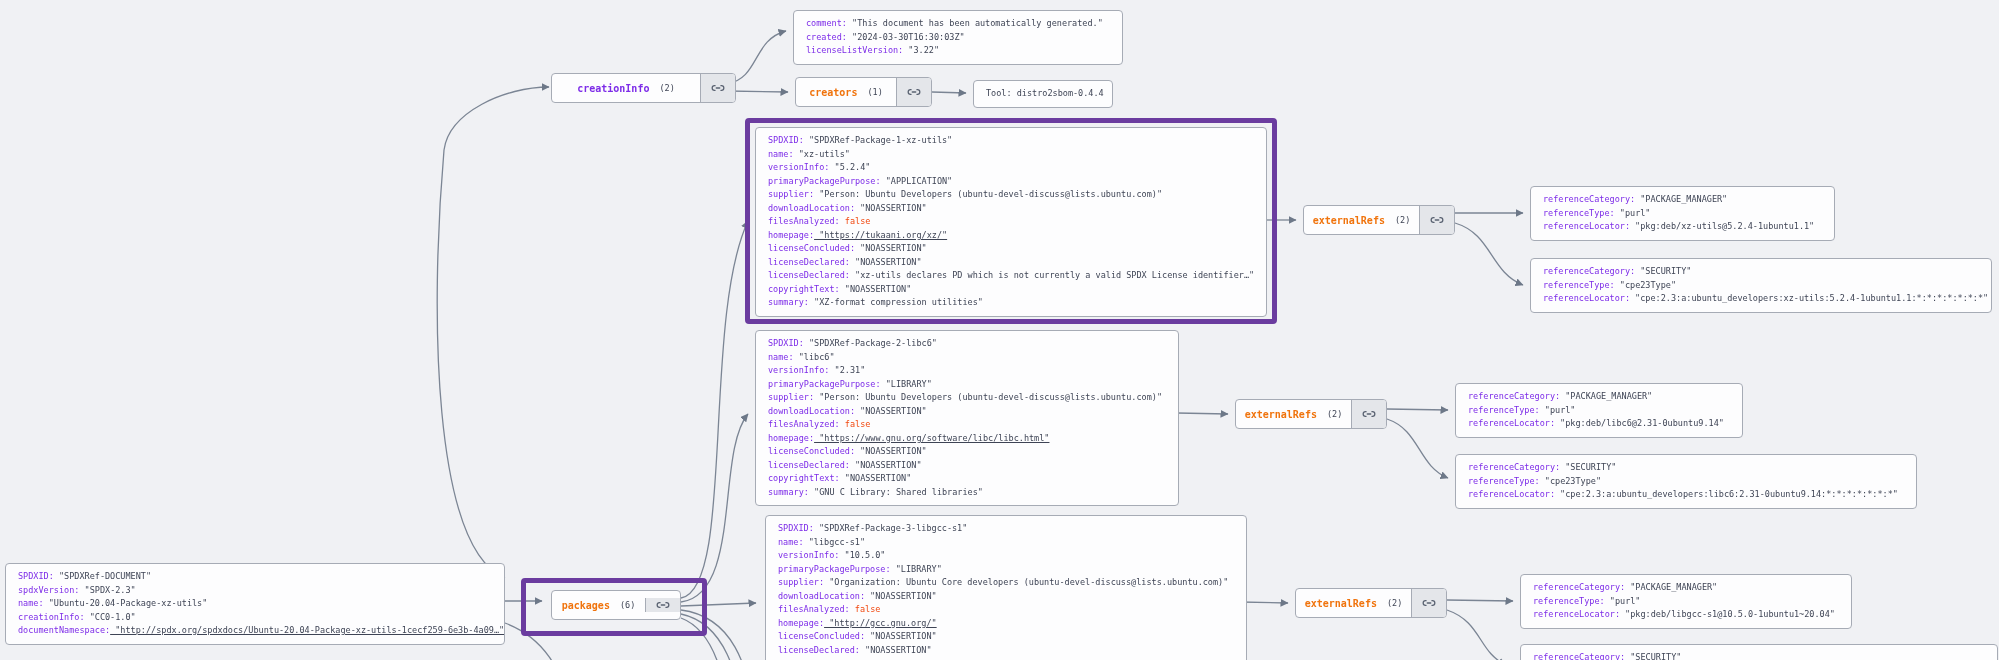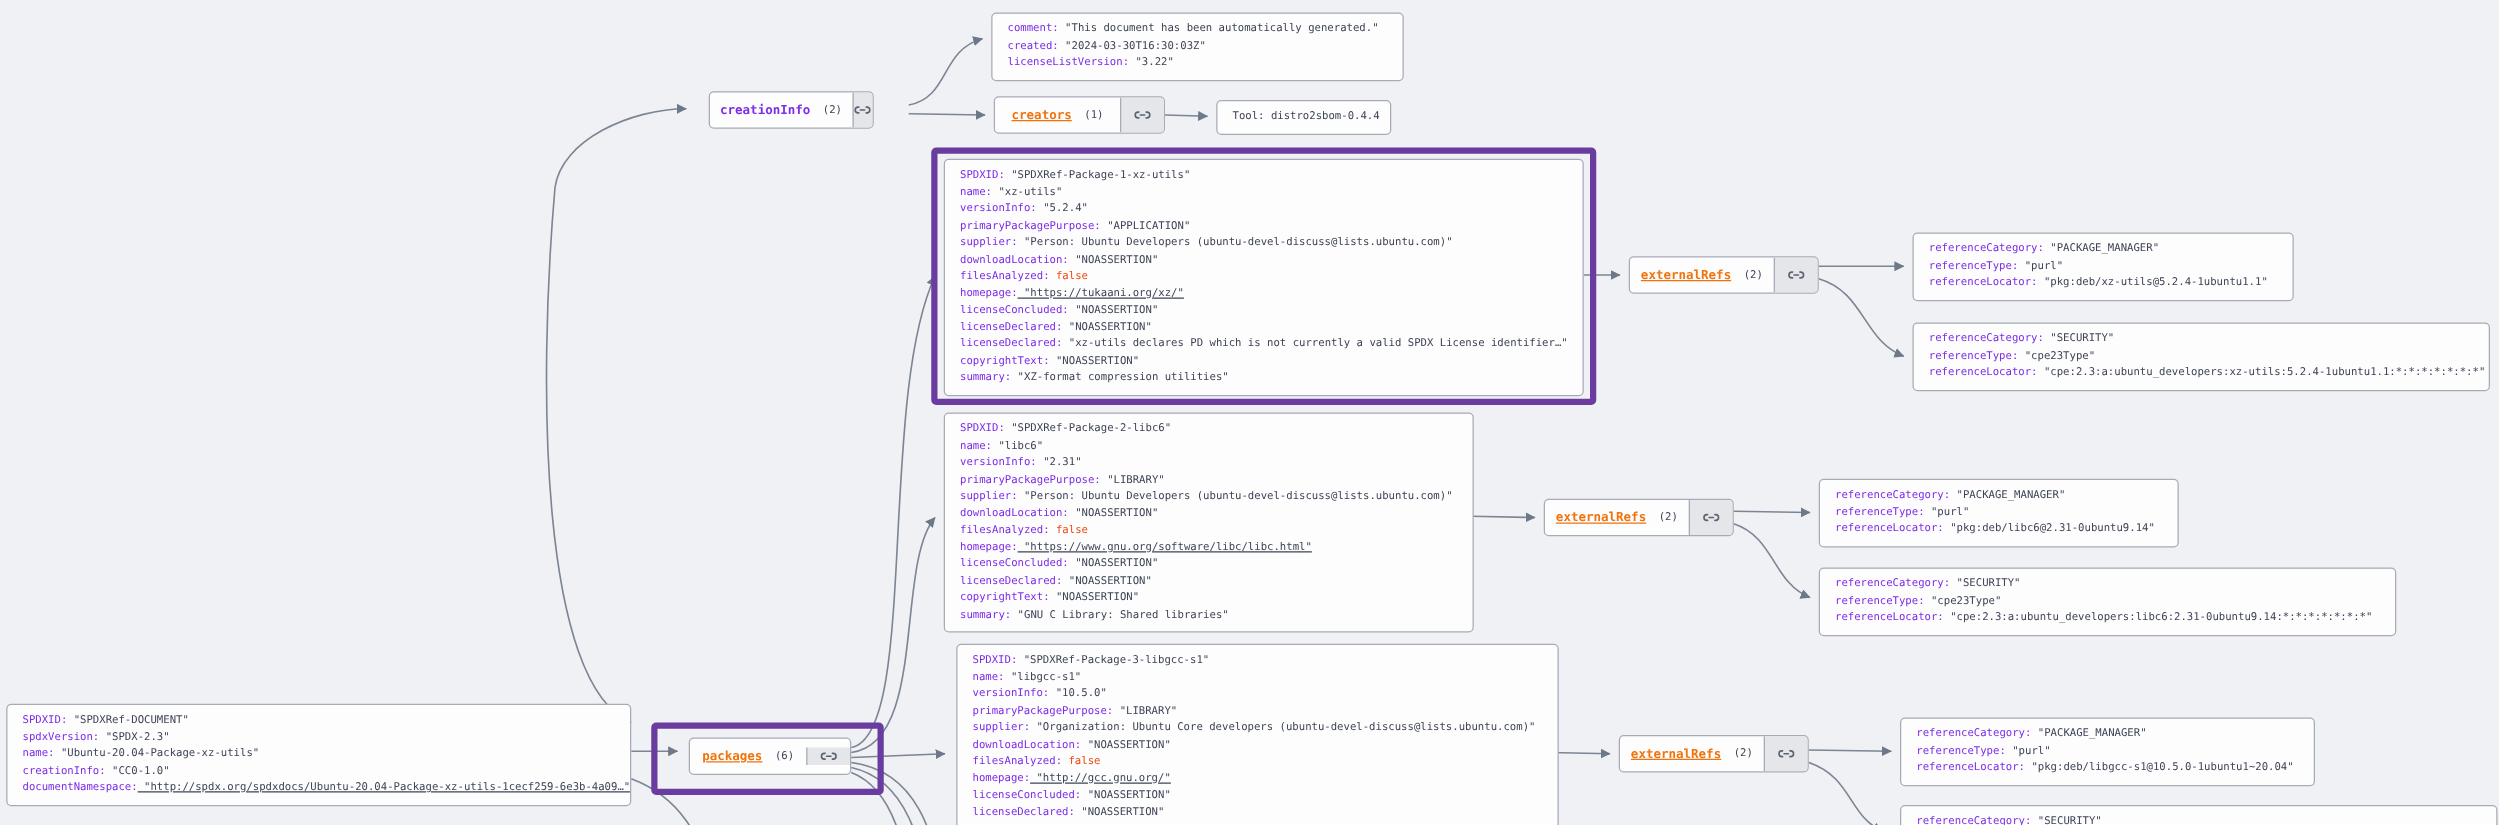--- a/index.html
+++ b/index.html
@@ -12,21 +12,21 @@
   .k{color:#7d2ce8;}
   .k.plain{color:#3e4455;}
   .v{color:#3e4455;}
   .v.bool{color:#f1480f;}
   .v.link{text-decoration:underline;}
   .pnode{position:absolute;z-index:3;background:#fdfdfe;border:1px solid #a6abb5;border-radius:4px;
          display:flex;align-items:stretch;box-sizing:border-box;overflow:hidden;}
   .pnode-label{flex:1;display:flex;align-items:center;justify-content:center;gap:10px;padding:0 8px;}
   .plabel{font-weight:bold;font-size:10px;}
   .plabel.purple{color:#7d2ce8;}
-  .plabel.orange{color:#f0730c;text-decoration:underline;}
+  .plabel.orange{color:#f0730c;}
   .pcount{font-size:8.5px;color:#3e4455;}
   .link-box{width:34px;background:#e4e6ea;border-left:1px solid #a6abb5;display:flex;
             align-items:center;justify-content:center;cursor:pointer;}
   .link-box svg{stroke:#5a6372;fill:none;stroke-width:2.2;stroke-linecap:round;}
   .sel{position:absolute;z-index:2;border:5px solid #6b3c9f;border-radius:4px;box-sizing:border-box;}
 </style>
 </head>
 <body>
 
 <div id="canvas">
@@ -66,21 +66,21 @@
   <div class="sel" style="left:521px;top:578px;width:186px;height:58px;"></div>
 
   <div class="vnode" style="left:5px;top:563px;width:500px;">
       <div class="row"><span class="k">SPDXID:</span><span class="v str">&nbsp;"SPDXRef-DOCUMENT"</span></div>
       <div class="row"><span class="k">spdxVersion:</span><span class="v str">&nbsp;"SPDX-2.3"</span></div>
       <div class="row"><span class="k">name:</span><span class="v str">&nbsp;"Ubuntu-20.04-Package-xz-utils"</span></div>
       <div class="row"><span class="k">creationInfo:</span><span class="v str">&nbsp;"CC0-1.0"</span></div>
       <div class="row"><span class="k">documentNamespace:</span><span class="v link">&nbsp;"http://spdx.org/spdxdocs/Ubuntu-20.04-Package-xz-utils-1cecf259-6e3b-4a09…"</span></div>
     </div>
 
-  <div class="pnode" style="left:567px;top:73px;width:132px;height:30px;">
+  <div class="pnode" style="left:551px;top:73px;width:185px;height:30px;">
     <div class="pnode-label">
       <span class="plabel purple">creationInfo</span>
       <span class="pcount">(2)</span>
     </div>
     <div class="link-box">
       <svg width="14" height="14" viewBox="0 0 24 24">
           <path d="M9 12h6M7 8H6a4 4 0 0 0 0 8h1M17 8h1a4 4 0 0 1 0 8h-1"></path>
         </svg>
     </div>
   </div>

